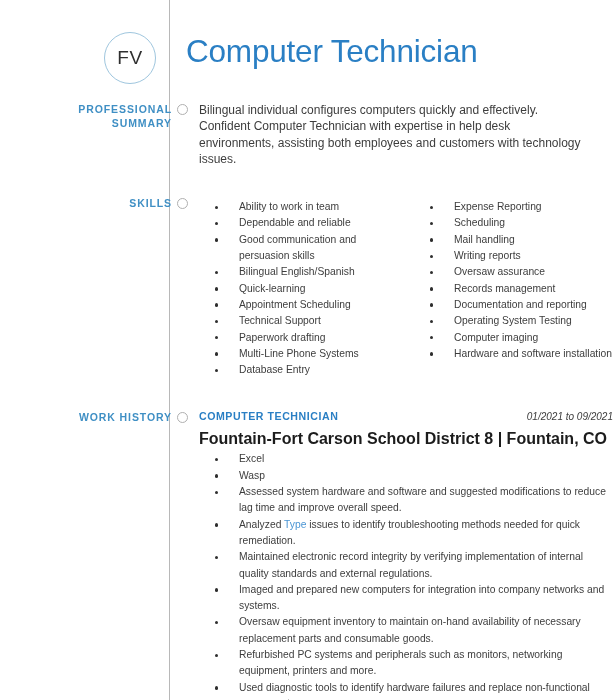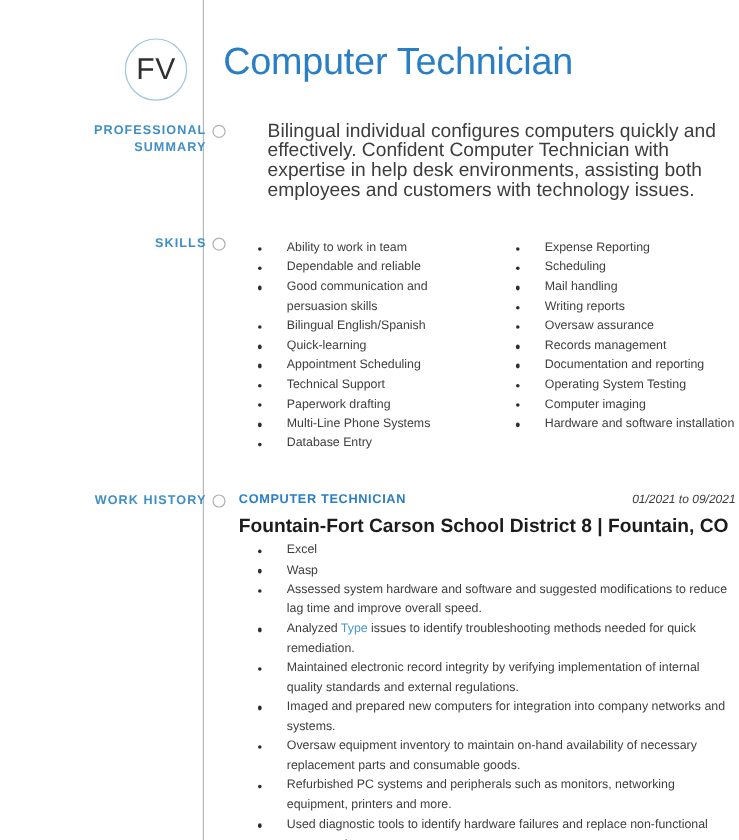--- a/index.html
+++ b/index.html
@@ -82,44 +82,43 @@
     position: absolute;
     left: 104px;
     top: 32px;
     width: 52px;
     height: 52px;
     border-radius: 50%;
     border: 1.3px solid #9fc6de;
     display: flex;
     align-items: center;
     justify-content: center;
-    font-size: 25px;
+    font-size: 19px;
     letter-spacing: 0.5px;
     color: #2f2f2f;
     box-sizing: border-box;
   }
   .name-title {
     position: absolute;
     left: 186px;
     top: 32px;
     font-size: 31.5px;
     color: #2a7fc4;
     letter-spacing: -0.2px;
     line-height: 38px;
     white-space: nowrap;
   }
 
   
   .summary-row { margin-top: 10px; }
   .summary-text {
-    font-size: 16px;
+    font-size: 12px;
     line-height: 16.3px;
     color: #3d3d3d;
     max-width: 388px;
-    margin-left: 24px;
   }
 
   
   .skills-row { margin-top: 29px; }
   .skills-cols {
     display: flex;
   }
   .skills-col {
     flex: 0 0 200px;
   }

